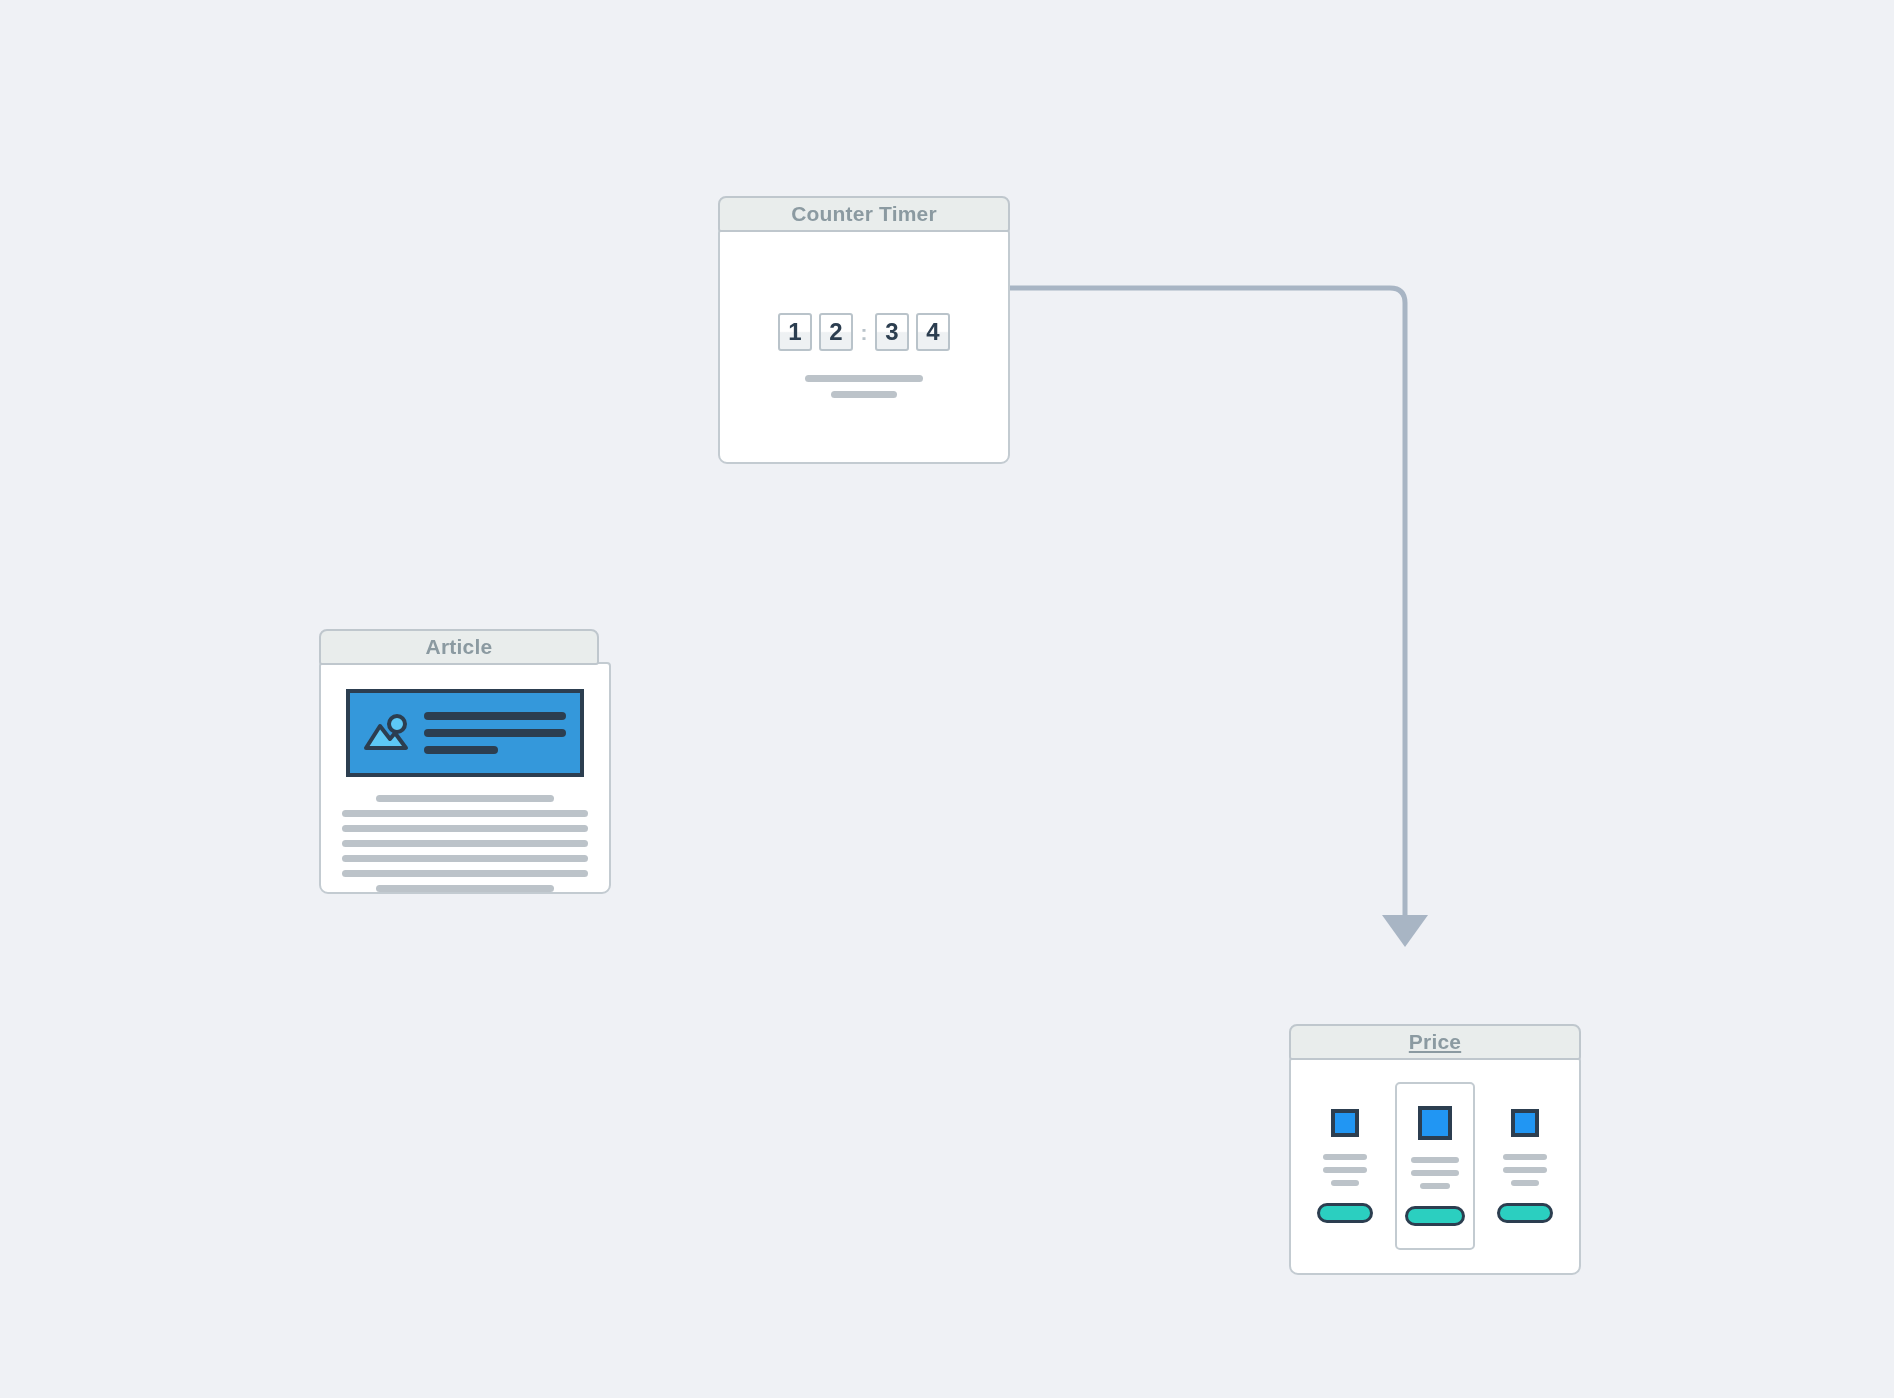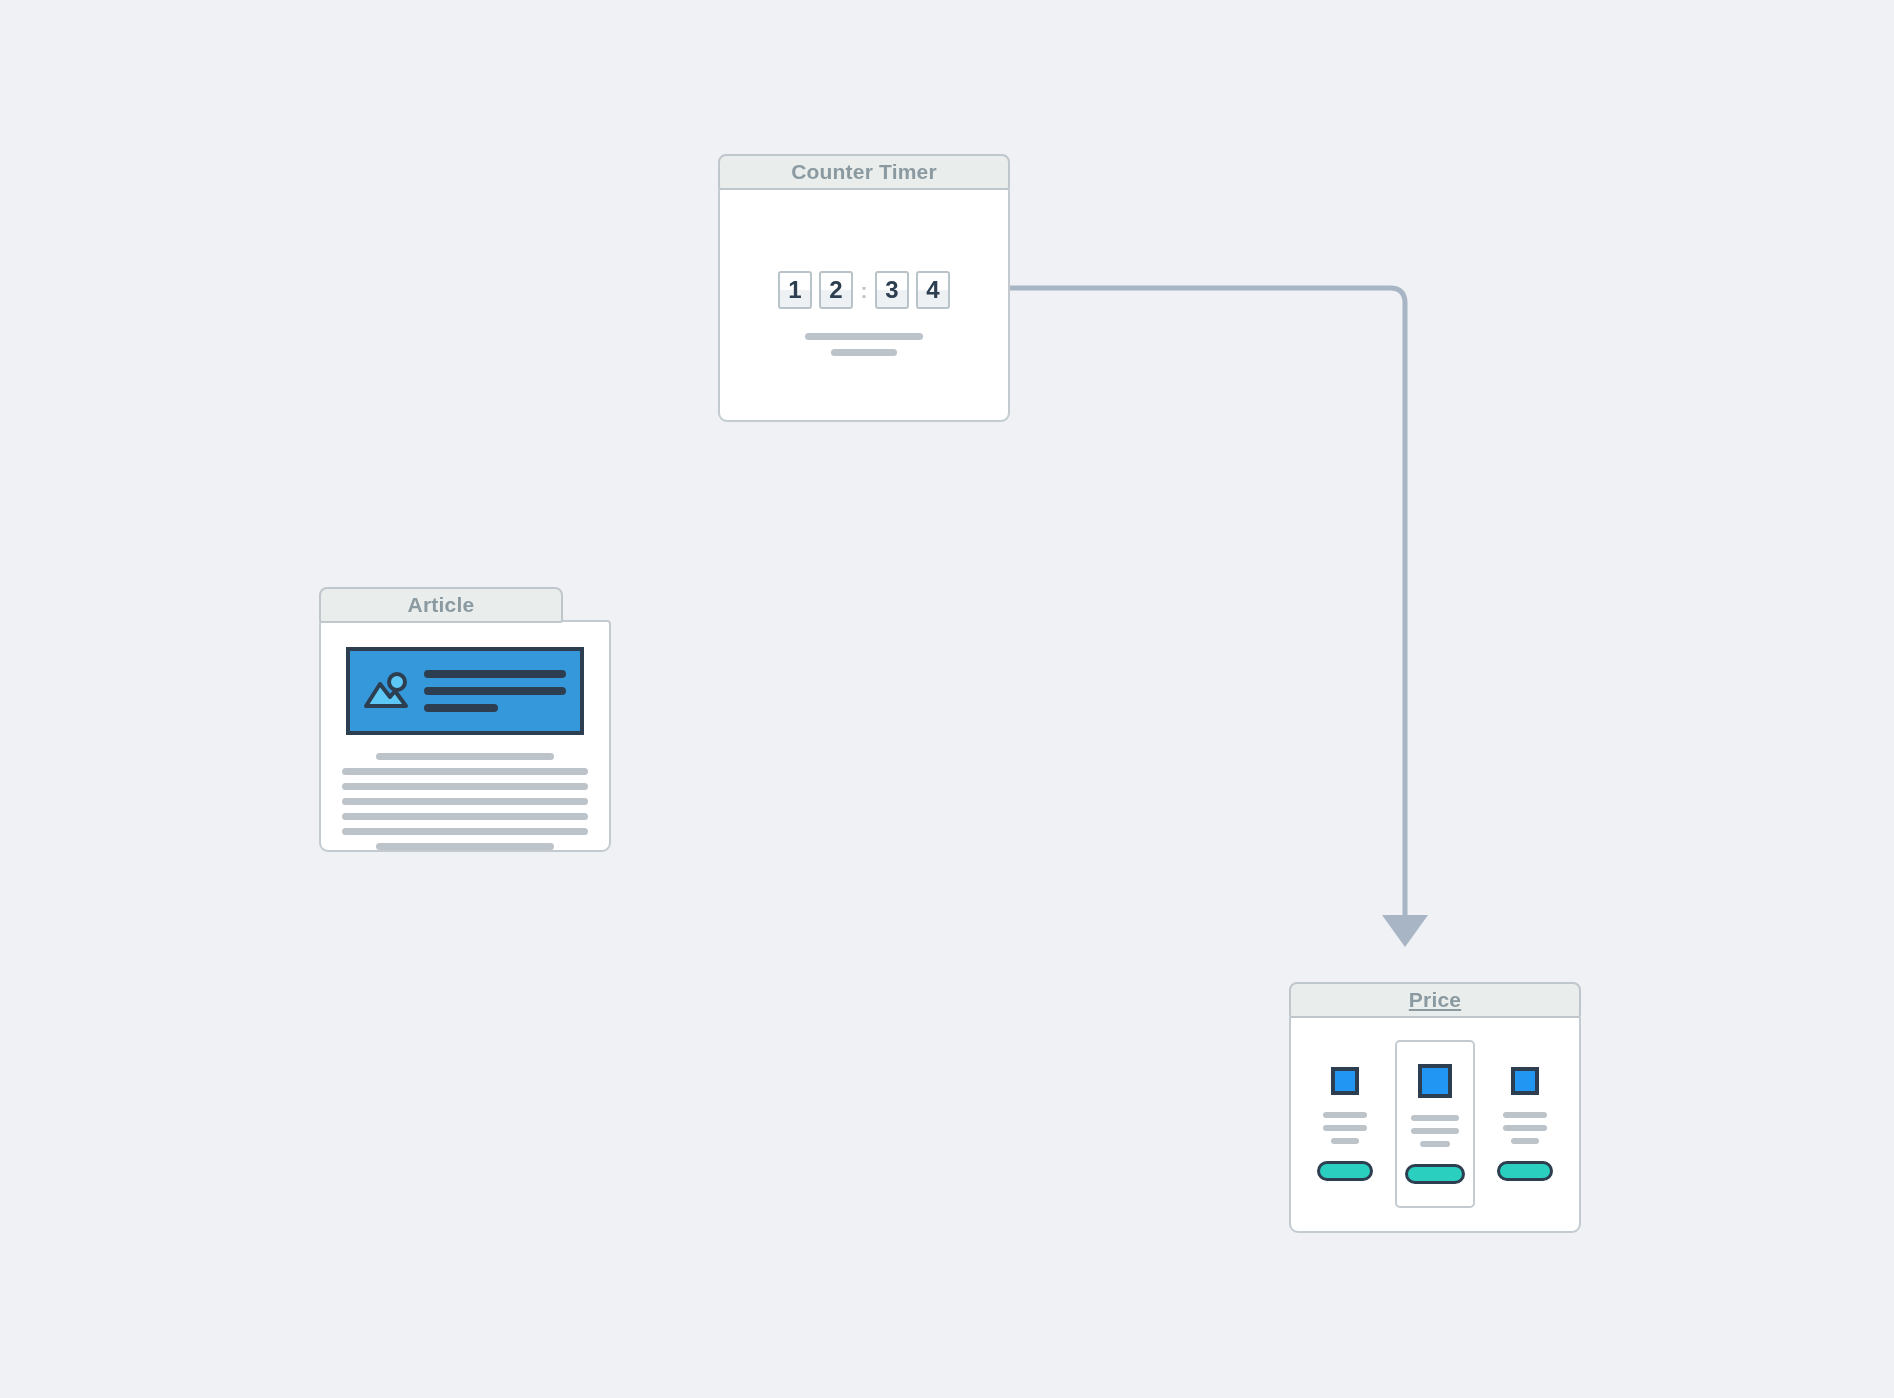--- a/index.html
+++ b/index.html
@@ -45,20 +45,21 @@
     height: 36px;
     display: flex;
     align-items: center;
     justify-content: center;
     color: #8b9aa1;
     font-weight: bold;
     font-size: 21px;
     letter-spacing: 0.2px;
     position: relative;
     z-index: 2;
+    margin-top: 42px;
   }
   .node-body {
     box-sizing: border-box;
     background: #ffffff;
     border: 2px solid #c3cbd1;
     border-radius: 4px 4px 9px 9px;
     margin-top: -3px;
     position: relative;
     z-index: 1;
     overflow: hidden;
@@ -115,21 +116,21 @@
   .counter-line {
     height: 7px;
     border-radius: 4px;
     background: #bcc3c9;
   }
   .counter-line.wide { width: 118px; }
   .counter-line.narrow { width: 66px; }
 
   
   #node-article { left: 319px; top: 587px; width: 292px; }
-  #node-article .node-header { width: 244px; }
+  #node-article .node-header { width: 280px; }
   #node-article .node-body { width: 292px; height: 232px; }
 
   .article-banner {
     position: absolute;
     left: 25px;
     top: 25px;
     width: 238px;
     height: 88px;
     box-sizing: border-box;
     background: #3498db;

